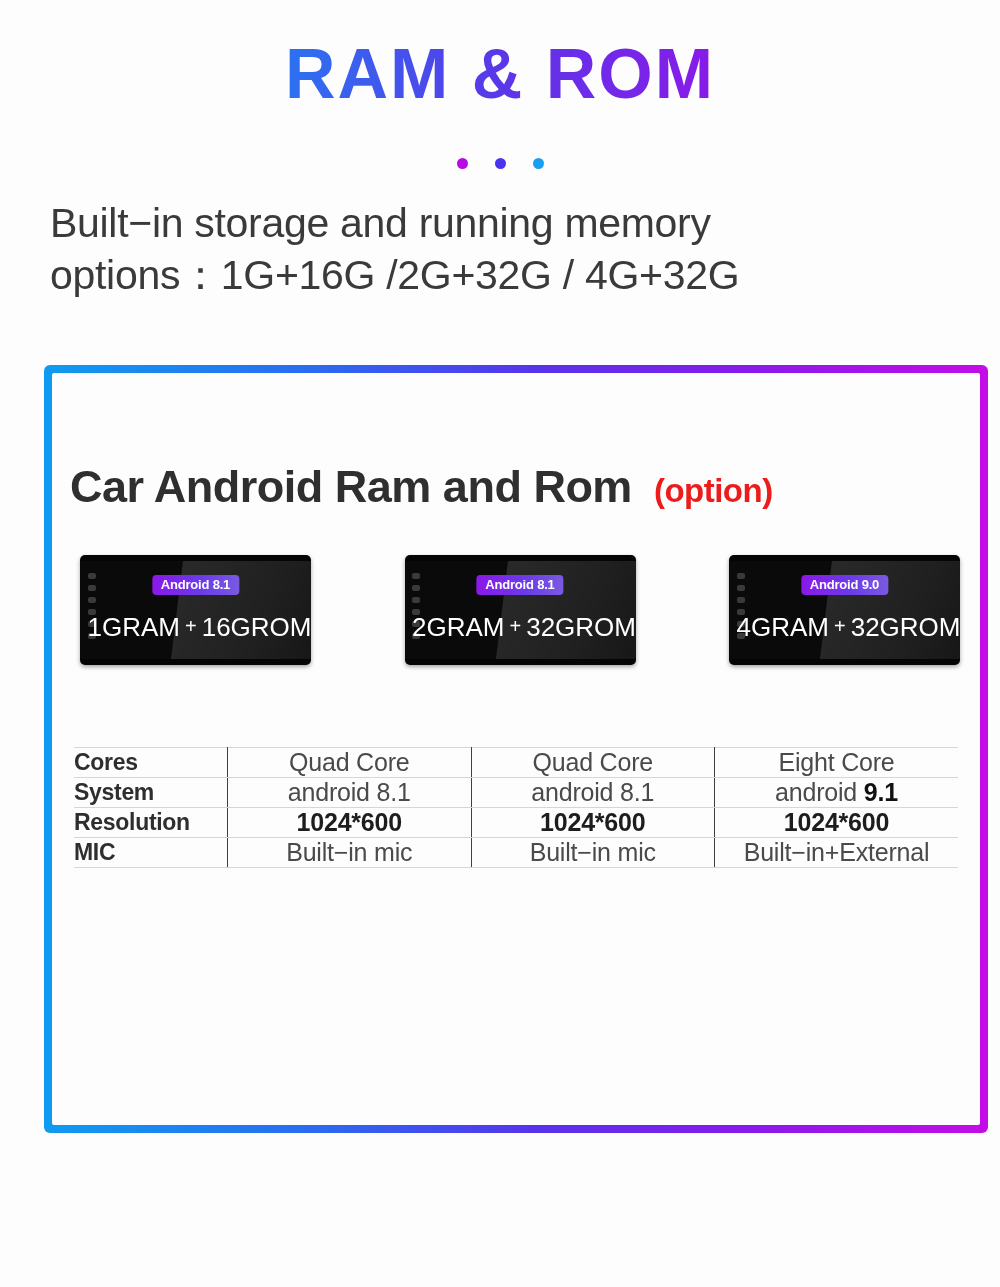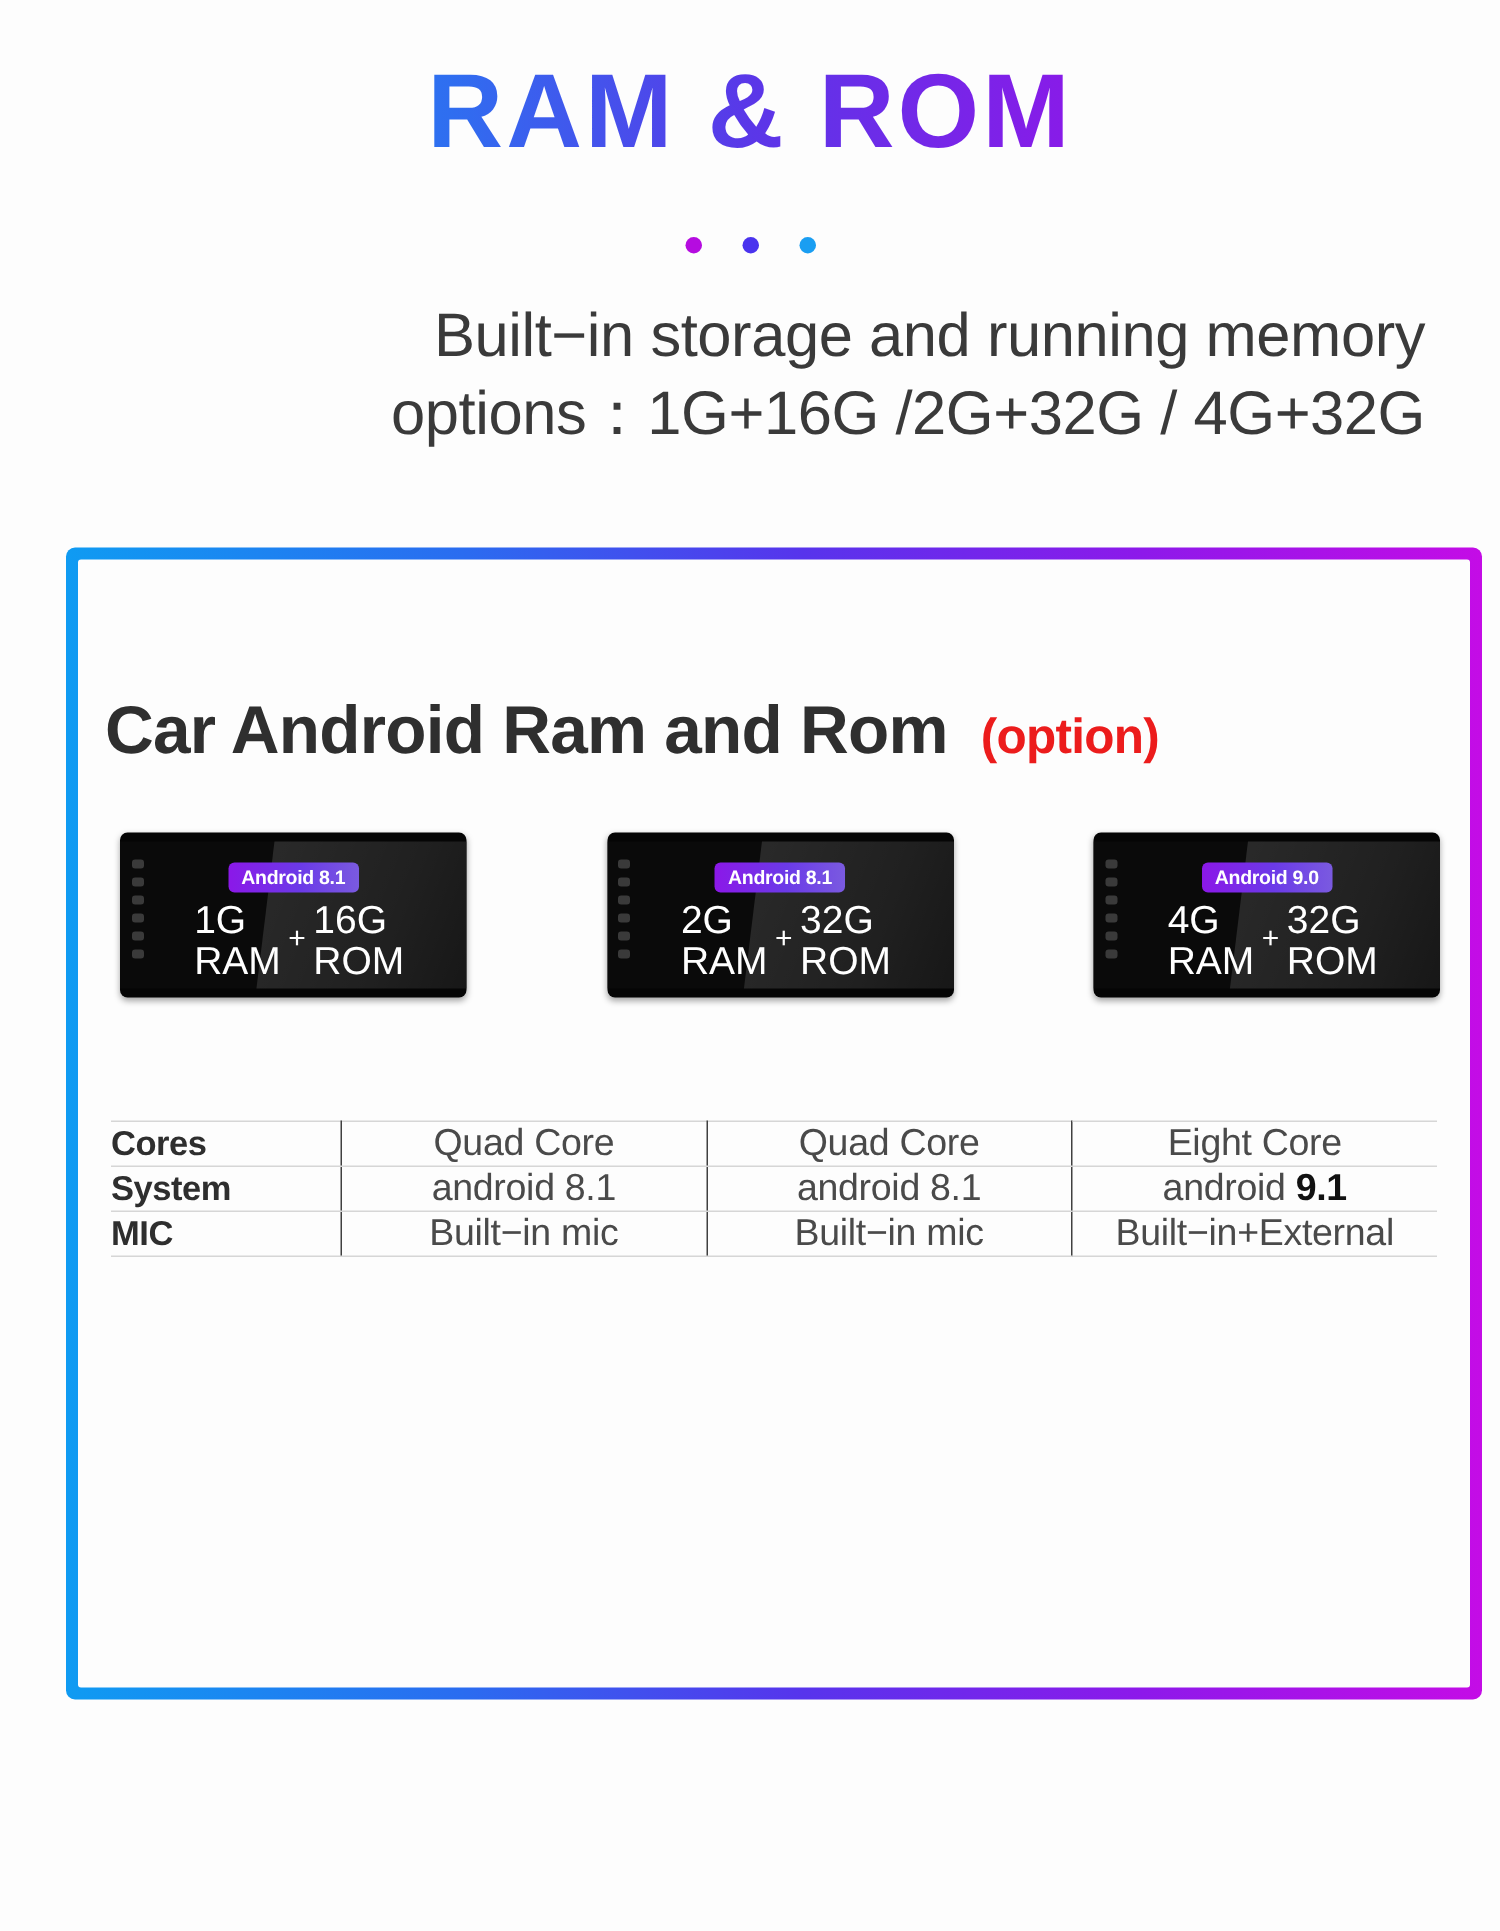--- a/index.html
+++ b/index.html
@@ -43,21 +43,21 @@
   .dot {
     width: 11px;
     height: 11px;
     border-radius: 50%;
   }
   .dot-1 { background: #b50ce0; }
   .dot-2 { background: #4a33ee; }
   .dot-3 { background: #1a9ef2; }
 
   .subtitle {
-    text-align: right;
+    text-align: left;
     font-size: 41px;
     color: #3a3a3a;
     line-height: 1.28;
     margin: 28px 0 0 0;
     padding: 0 50px;
     font-weight: normal;
     letter-spacing: -0.3px;
   }
 
   
@@ -184,22 +184,22 @@
     top: 40px;
     bottom: 6px;
     display: flex;
     align-items: center;
     justify-content: center;
     gap: 5px;
     color: #ffffff;
   }
   .spec-col {
     display: flex;
-    flex-direction: column;
-    align-items: flex-start;
+    flex-direction: row;
+    align-items: flex-end;
     line-height: 1.02;
   }
   .spec-num {
     font-size: 26px;
     font-weight: normal;
   }
   .spec-kind {
     font-size: 26px;
     font-weight: normal;
   }
@@ -380,20 +380,26 @@
             <td class="cell-val">Quad Core</td>
             <td class="cell-val">Eight Core</td>
           </tr>
           <tr>
             <td class="cell-label">System</td>
             <td class="cell-val">android 8.1</td>
             <td class="cell-val">android 8.1</td>
             <td class="cell-val">android <span class="em">9.1</span></td>
           </tr>
           <tr>
+            <td class="cell-label">Resolution</td>
+            <td class="cell-val strongrow">1024*600</td>
+            <td class="cell-val strongrow">1024*600</td>
+            <td class="cell-val strongrow">1024*600</td>
+          </tr>
+          <tr>
             <td class="cell-label">MIC</td>
             <td class="cell-val">Built−in mic</td>
             <td class="cell-val">Built−in mic</td>
             <td class="cell-val">Built−in+External</td>
           </tr>
         </tbody>
     </table>
 
   </div>
 </div>

